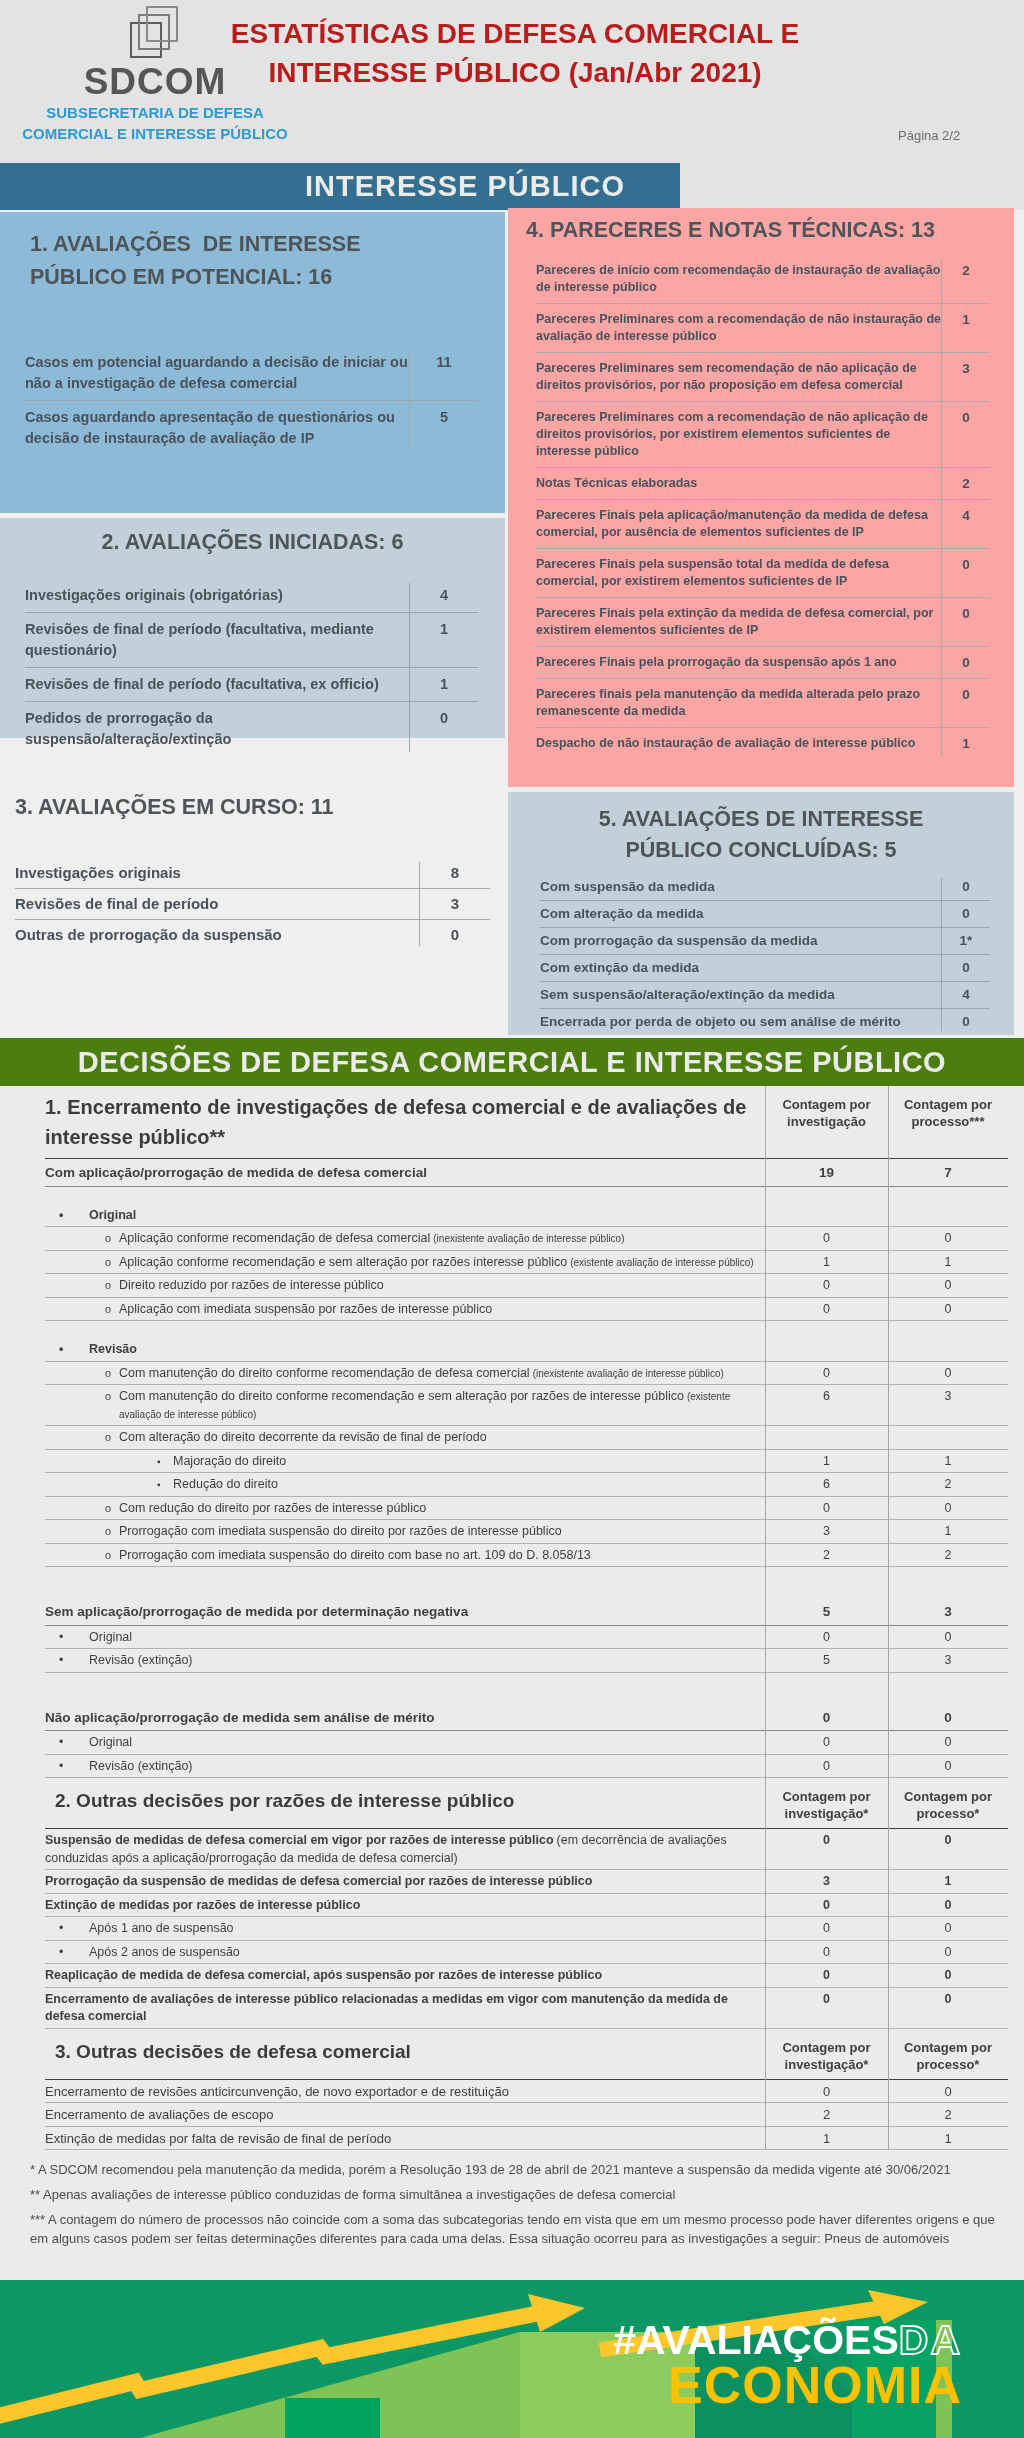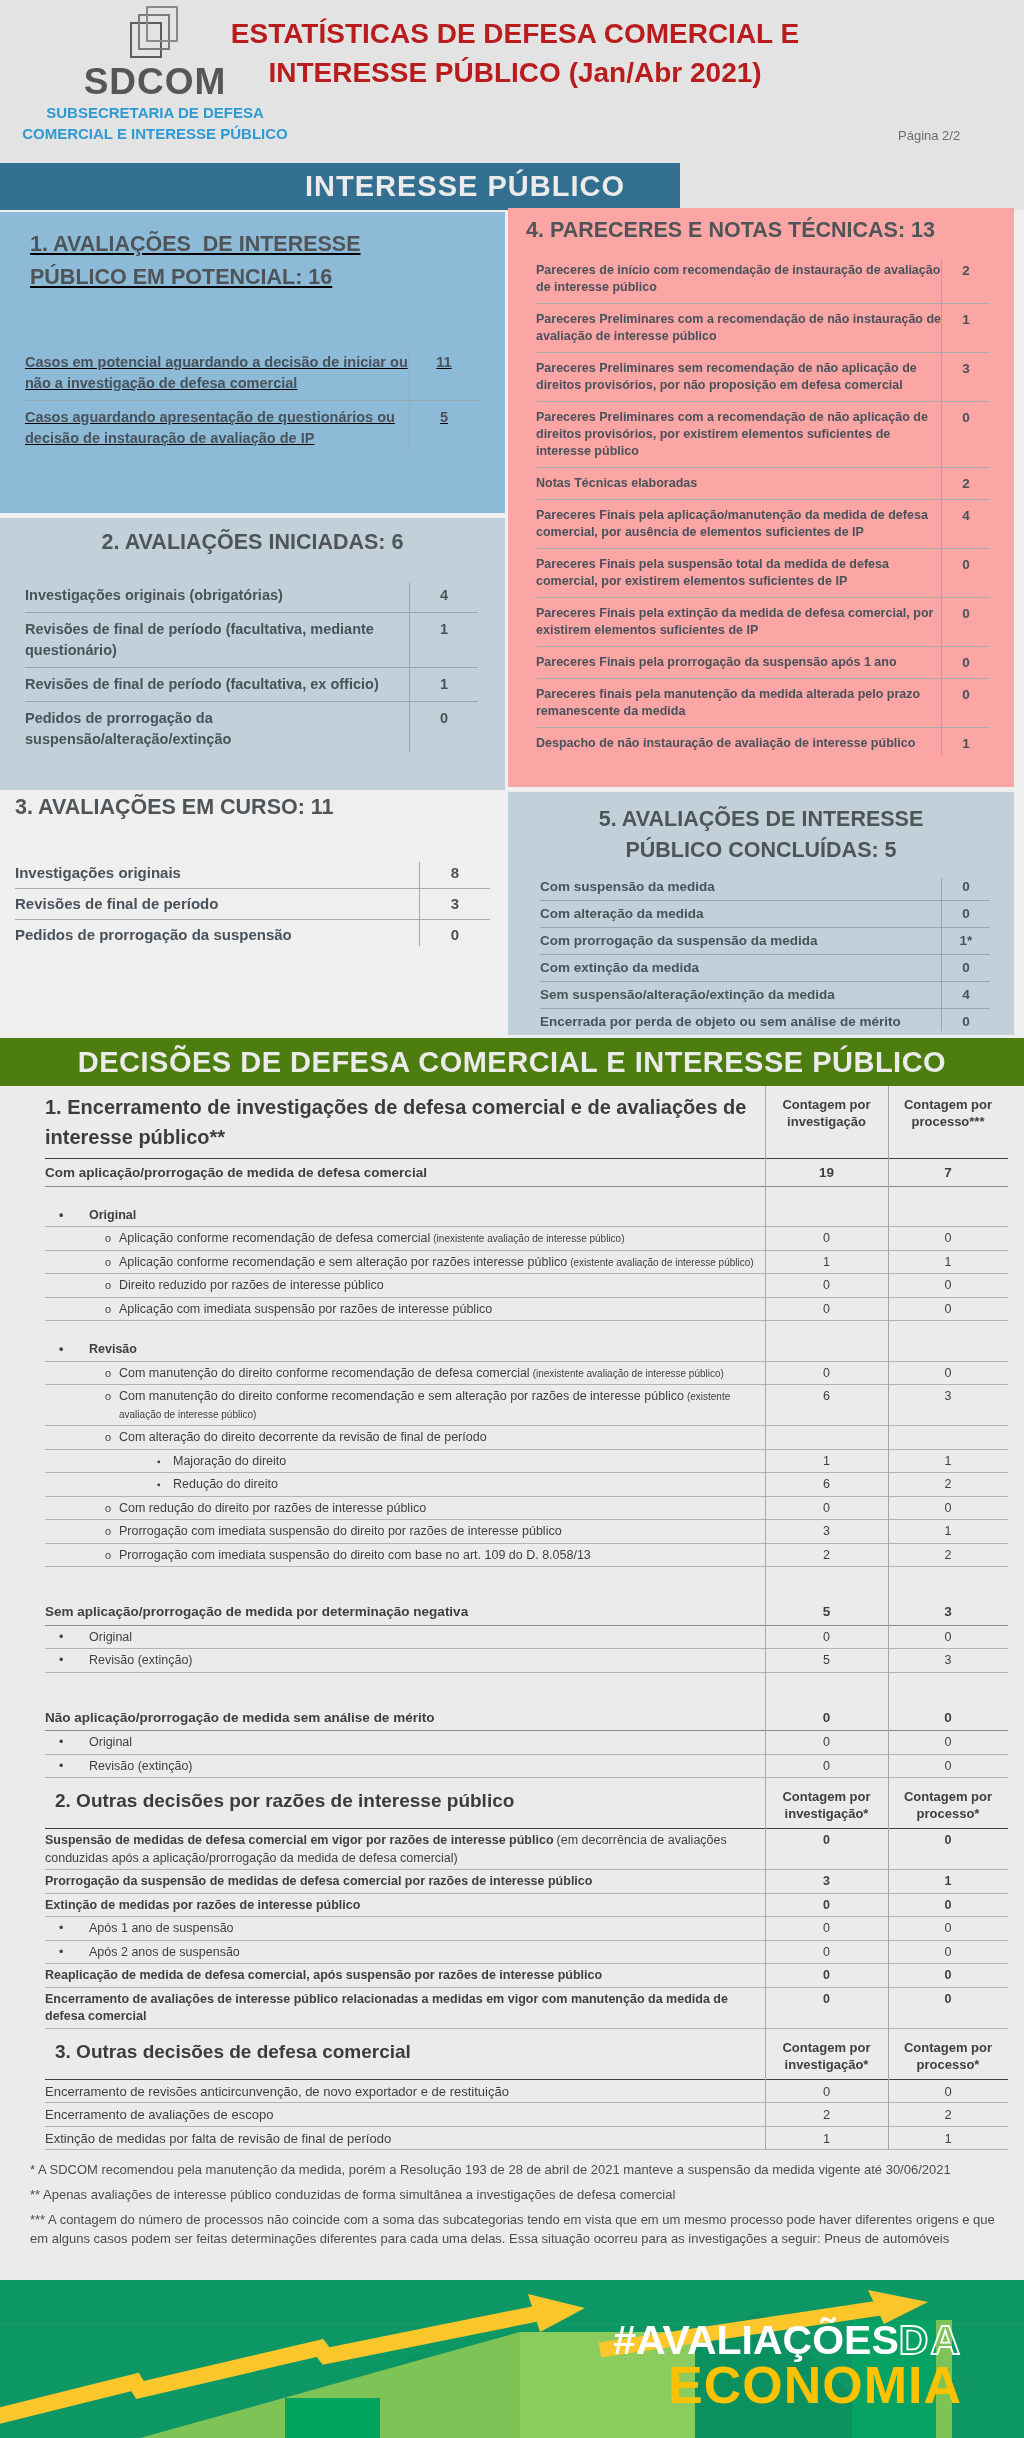--- a/index.html
+++ b/index.html
@@ -24,22 +24,22 @@
   #banner1-row{top:163px;left:0;width:1024px;height:47px;background:#e3e3e3;}
   #banner1{position:absolute;left:0;top:0;width:680px;height:47px;background:#336f90;color:#ebebeb;
            font-weight:bold;font-size:29px;letter-spacing:1px;text-align:center;line-height:47px;
            padding-left:250px;box-sizing:border-box;}
   #banner2{top:1038px;left:0;width:1024px;height:48px;background:#4d7c0f;color:#ebebeb;
            font-weight:bold;font-size:29px;text-align:center;line-height:48px;letter-spacing:.5px;}
 
   
   #cols{top:210px;left:0;width:1024px;height:828px;background:#efefef;}
   .box{position:absolute;}
-  #sec1{left:0;top:2px;width:505px;height:301px;background:#8cbad7;text-decoration:underline;}
-  #sec2{left:0;top:308px;width:505px;height:272px;background:#c2d1d9;}
+  #sec1{left:0;top:2px;width:505px;height:301px;background:#8cbad7;}
+  #sec2{left:0;top:308px;width:505px;height:220px;background:#c2d1d9;}
   #sec4{left:508px;top:-2px;width:506px;height:579px;background:#fca5a5;}
   #sec5{left:508px;top:582px;width:506px;height:243px;background:#c2d1d9;}
   .h2x{font-weight:bold;color:#4e5458;}
   .pre{white-space:pre-wrap;}
   #sec1 .h2x{font-size:21.5px;line-height:33px;padding:16px 0 0 30px;}
   #sec2 .h2x{font-size:21.5px;text-align:center;padding-top:12px;}
   #sec3-title{position:absolute;left:15px;top:585px;font-size:21.5px;}
   #sec4 .h2x{font-size:21.5px;padding:10px 0 0 18px;}
   #sec5 .h2x{font-size:21.5px;line-height:31px;text-align:center;padding-top:12px;}
 
@@ -188,21 +188,21 @@
           <div class="slbl">Investigações originais</div>
           <div class="sval">8</div>
         </div>
 
         <div class="srow">
           <div class="slbl">Revisões de final de período</div>
           <div class="sval">3</div>
         </div>
 
         <div class="srow">
-          <div class="slbl">Pedidos de prorrogação da suspensão</div>
+          <div class="slbl">Outras de prorrogação da suspensão</div>
           <div class="sval">0</div>
         </div>
       </div>
 
     <div id="sec4" class="box">
       <div class="h2x">4. PARECERES E NOTAS TÉCNICAS: 13</div>
       <div class="statrows">
 
           <div class="srow">
             <div class="slbl">Pareceres de início com recomendação de instauração de avaliação de interesse público</div>

